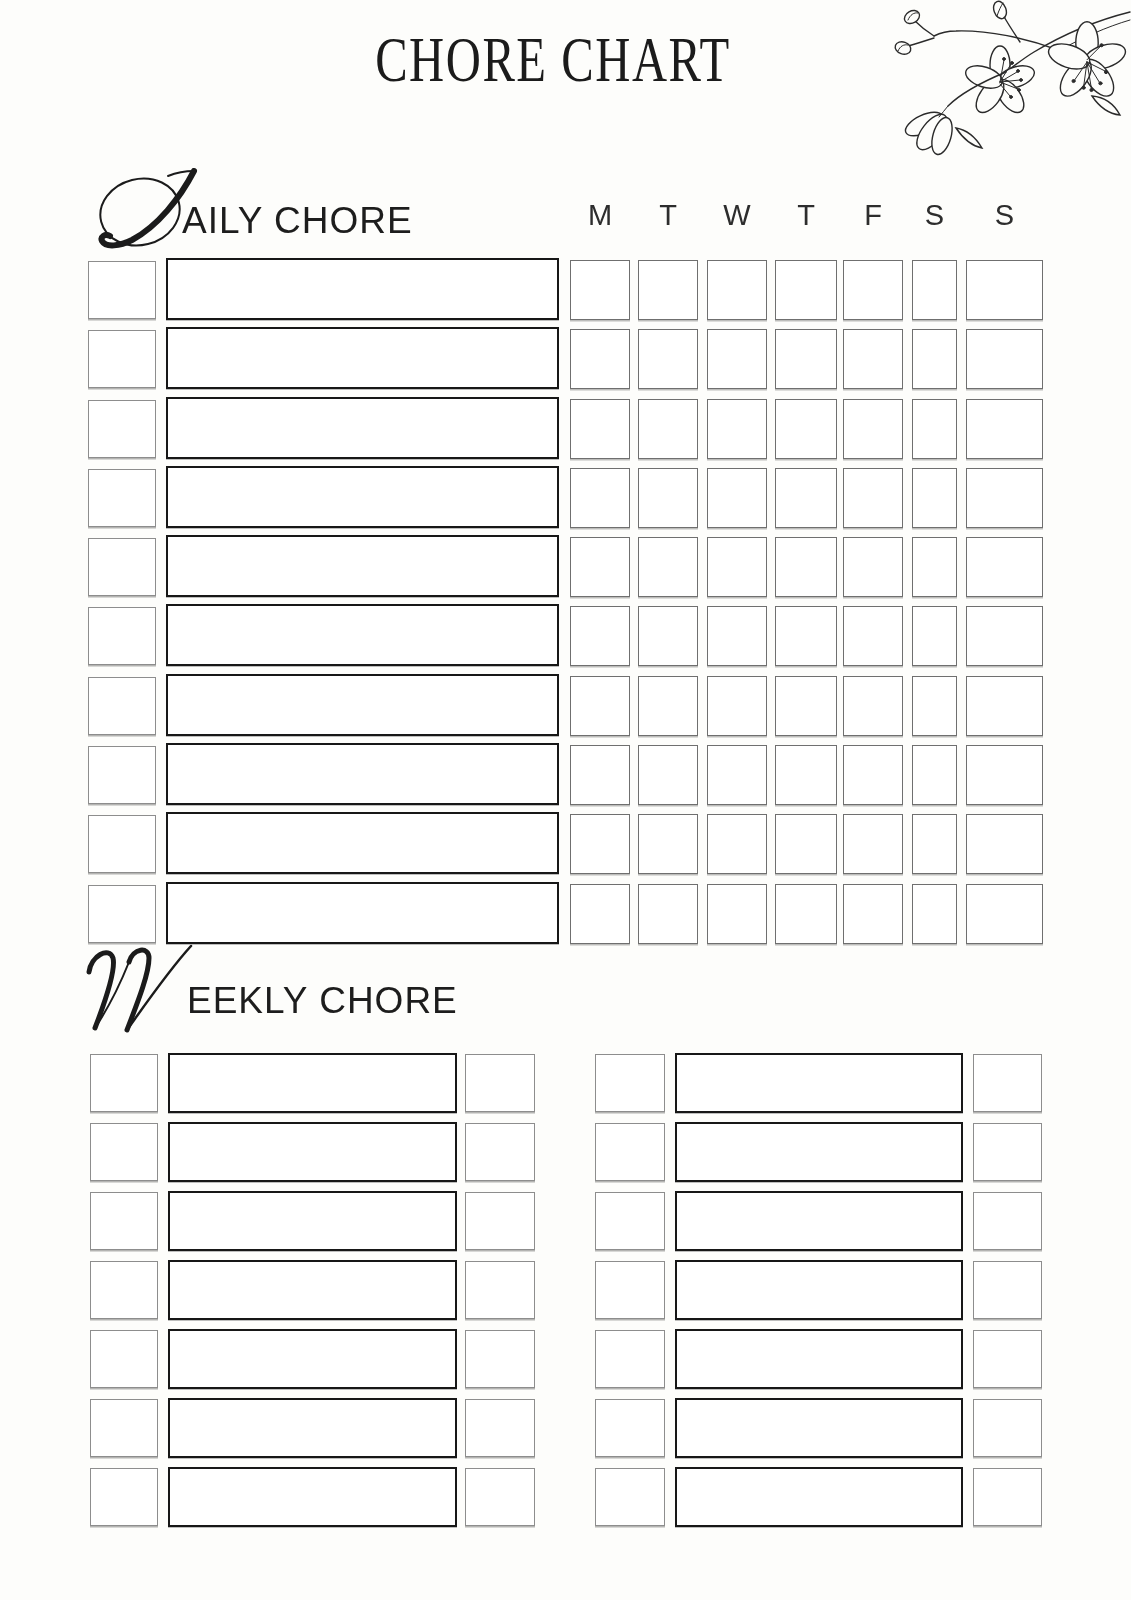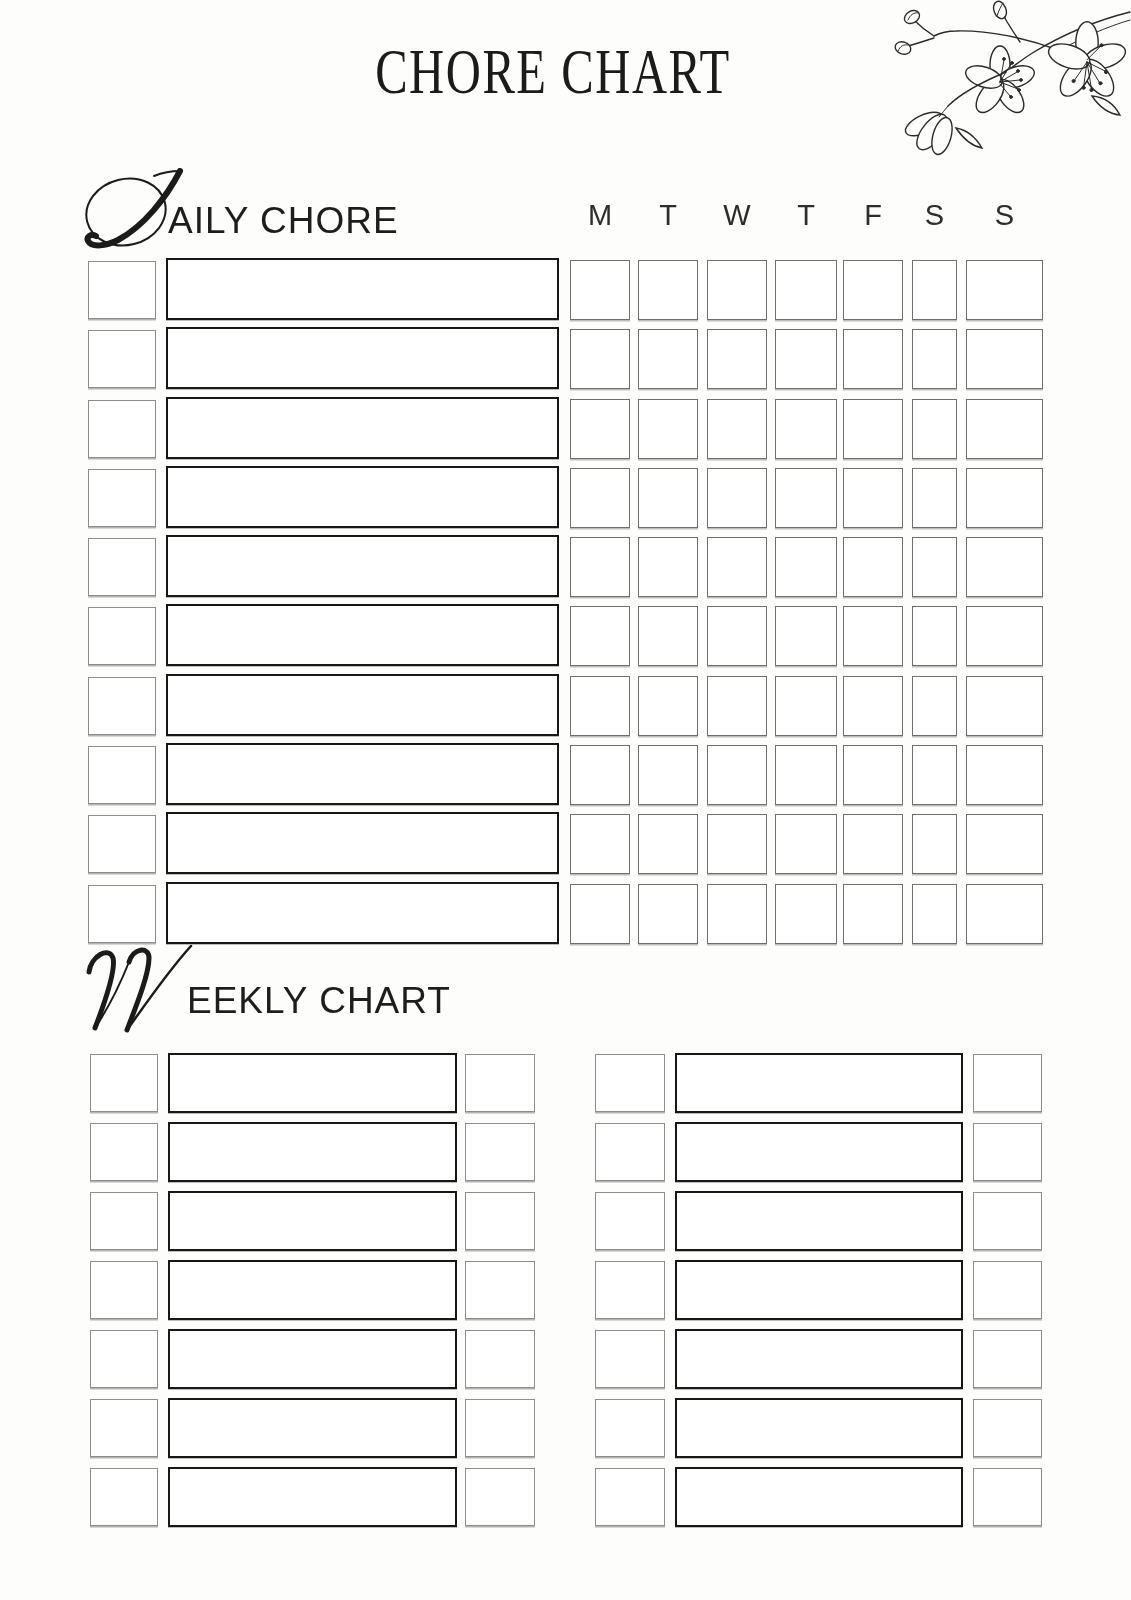--- a/index.html
+++ b/index.html
@@ -5,21 +5,21 @@
   * { margin:0; padding:0; box-sizing:border-box; }
   html,body { background:#e9e9e9; }
   .page {
     position:relative; width:1131px; height:1600px;
     margin:0 auto; background:var(--paper,#fdfdfb);
     font-family:"Liberation Sans","DejaVu Sans",sans-serif;
     color:var(--ink,#1b1b1b); overflow:hidden;
   }
 
   
-  .title-wrap { position:absolute; top:40px; left:0; width:1106px; text-align:center; }
+  .title-wrap { position:absolute; top:28px; left:0; width:1106px; text-align:center; }
   .title {
     display:inline-block;
     font-family:"Liberation Serif","DejaVu Serif",serif;
     font-size:64px; line-height:1; letter-spacing:2px; font-weight:400;
     transform:scaleX(.76); transform-origin:center;
     white-space:nowrap;
   }
   .date-row {
     position:absolute; top:120px; left:0; width:1118px;
     text-align:center; font-size:30px; line-height:36px; color:#161616;
@@ -151,21 +151,21 @@
     <g fill="#fdfdfb">
       <ellipse cx="64" cy="124" rx="20" ry="9" transform="rotate(-25 64 124)"></ellipse>
       <ellipse cx="72" cy="132" rx="21" ry="10" transform="rotate(-52 72 132)"></ellipse>
       <ellipse cx="82" cy="136" rx="19" ry="9" transform="rotate(-74 82 136)"></ellipse>
     </g>
     <path d="M88,106 C85,110 82,113 79,117" stroke-width="1"></path>
     <path d="M96,128 C104,140 112,146 122,148 C116,138 108,130 96,128 Z" fill="#fdfdfb"></path>
     <path d="M232,96 C240,108 250,114 260,115 C254,104 244,97 232,96 Z" fill="#fdfdfb"></path>
   </svg>
 
-  <div class="sec-heading" style="left:84px; top:168px; width:420px; height:80px;">
+  <div class="sec-heading" style="left:98px; top:168px; width:420px; height:80px;">
     <svg class="initial-svg" width="100" height="82" viewBox="0 0 100 82" fill="none" stroke="var(--ink,#1b1b1b)" stroke-linecap="round">
       <ellipse cx="42" cy="44" rx="40" ry="33" transform="rotate(-14 42 44)" stroke-width="2"></ellipse>
       <path d="M70,8 C80,4 90,3 96,3" stroke-width="2"></path>
       <path d="M96,3 C82,30 60,58 34,72 C22,78 8,80 4,73 C2,69 7,65 12,68" stroke-width="6"></path>
     </svg>
     <span class="rest" style="left:84px; top:34px;">AILY CHORE</span>
   </div>
 
   <div id="day-header">
       <div class="day-letter" style="left: 482px; width: 60px;">M</div>
@@ -290,21 +290,21 @@
       </div>
     </div>
 
   <div class="sec-heading" style="left:85px; top:942px; width:460px; height:98px;">
     <svg class="initial-svg" width="112" height="92" viewBox="0 0 112 92" fill="none" stroke="var(--ink,#1b1b1b)" stroke-linecap="round">
       <path d="M4,30 C6,14 24,4 28,16 C31,28 20,60 10,86" stroke-width="5"></path>
       <path d="M10,86 C26,62 36,40 44,20" stroke-width="2"></path>
       <path d="M44,20 C48,6 64,4 64,16 C64,32 52,62 42,88" stroke-width="5"></path>
       <path d="M42,88 C62,60 84,28 106,4" stroke-width="2.5"></path>
     </svg>
-    <span class="rest" style="left:102px; top:40px;">EEKLY CHART</span>
+    <span class="rest" style="left:102px; top:40px;">EEKLY CHORE</span>
   </div>
 
   <div id="weekly-col-left">
       <div class="wrow">
         <div class="cbox" style="left: 0px; top: 1px; width: 68px; height: 58px;"></div>
         <div class="field" style="left: 78px; top: 0px; width: 289px; height: 60px;"></div>
         <div class="cbox" style="left: 375px; top: 1px; width: 70px; height: 58px;"></div>
       </div>
       <div class="wrow">
         <div class="cbox" style="left: 0px; top: 1px; width: 68px; height: 58px;"></div>

